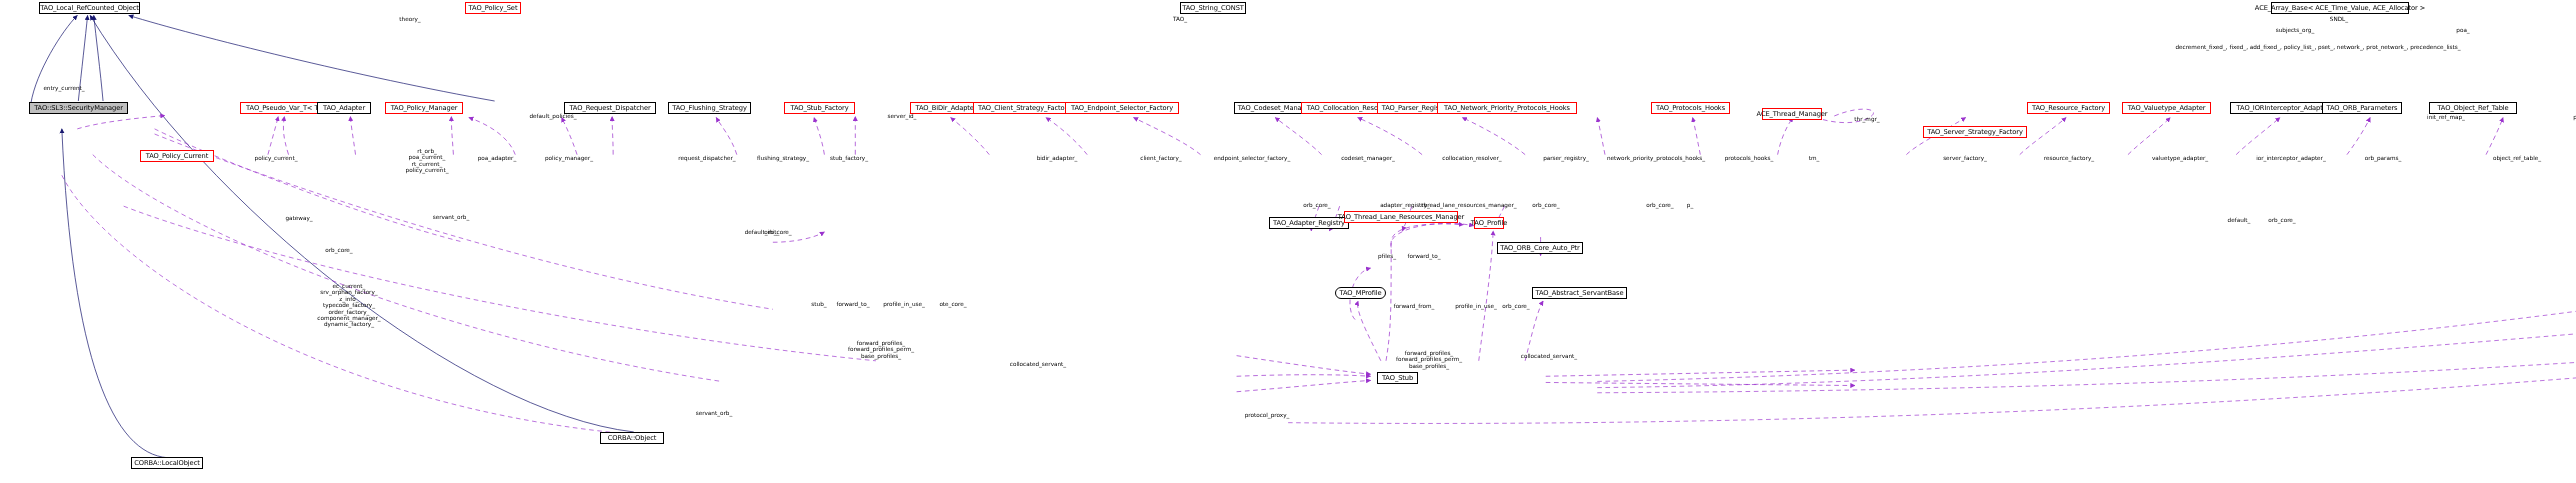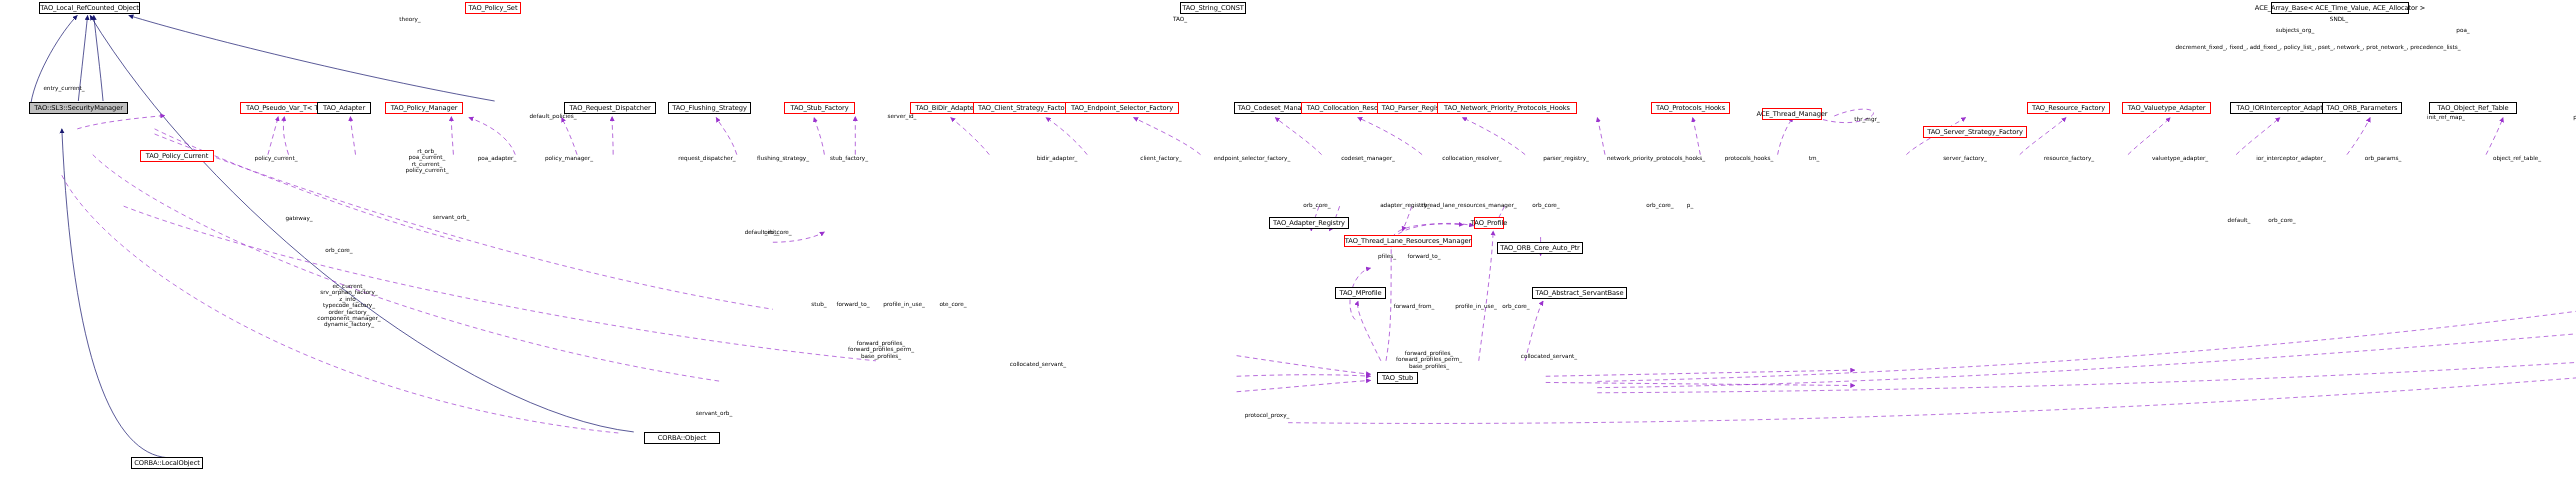--- a/index.html
+++ b/index.html
@@ -242,39 +242,39 @@
     </div>
     <div class="node" style="left: 2322px; top: 102px; width: 80px;">
       <span>TAO_ORB_Parameters</span>
     </div>
     <div class="node" style="left: 2429px; top: 102px; width: 88px;">
       <span>TAO_Object_Ref_Table</span>
     </div>
     <div class="node" style="left: 1269px; top: 217px; width: 80px;">
       <span>TAO_Adapter_Registry</span>
     </div>
-    <div class="node red" style="left: 1344px; top: 235px; width: 128px;">
+    <div class="node red" style="left: 1344px; top: 211px; width: 114px;">
       <span>TAO_Thread_Lane_Resources_Manager</span>
     </div>
     <div class="node red" style="left: 1474px; top: 217px; width: 30px;">
       <span>TAO_Profile</span>
     </div>
     <div class="node" style="left: 1497px; top: 242px; width: 86px;">
       <span>TAO_ORB_Core_Auto_Ptr</span>
     </div>
-    <div class="node" style="left: 1335px; top: 287px; width: 51px;">
+    <div class="node" style="left: 1335px; top: 287px; width: 51px; border-radius: 6px;">
       <span>TAO_MProfile</span>
     </div>
     <div class="node" style="left: 1532px; top: 287px; width: 95px;">
       <span>TAO_Abstract_ServantBase</span>
     </div>
     <div class="node" style="left: 1377px; top: 372px; width: 41px;">
       <span>TAO_Stub</span>
     </div>
-    <div class="node" style="left: 644px; top: 432px; width: 76px;">
+    <div class="node" style="left: 600px; top: 432px; width: 64px;">
       <span>CORBA::Object</span>
     </div>
     <div class="node" style="left: 131px; top: 457px; width: 72px;">
       <span>CORBA::LocalObject</span>
     </div>
     <div class="edge-label" style="left: 410px; top: 15.5px;">theory_</div>
     <div class="edge-label" style="left: 1180px; top: 15.5px;">TAO_</div>
     <div class="edge-label" style="left: 2339px; top: 15.5px;">SNDL_</div>
     <div class="edge-label" style="left: 2295px; top: 27px;">subjects_org_</div>
     <div class="edge-label" style="left: 2463px; top: 27px;">poa_</div>

